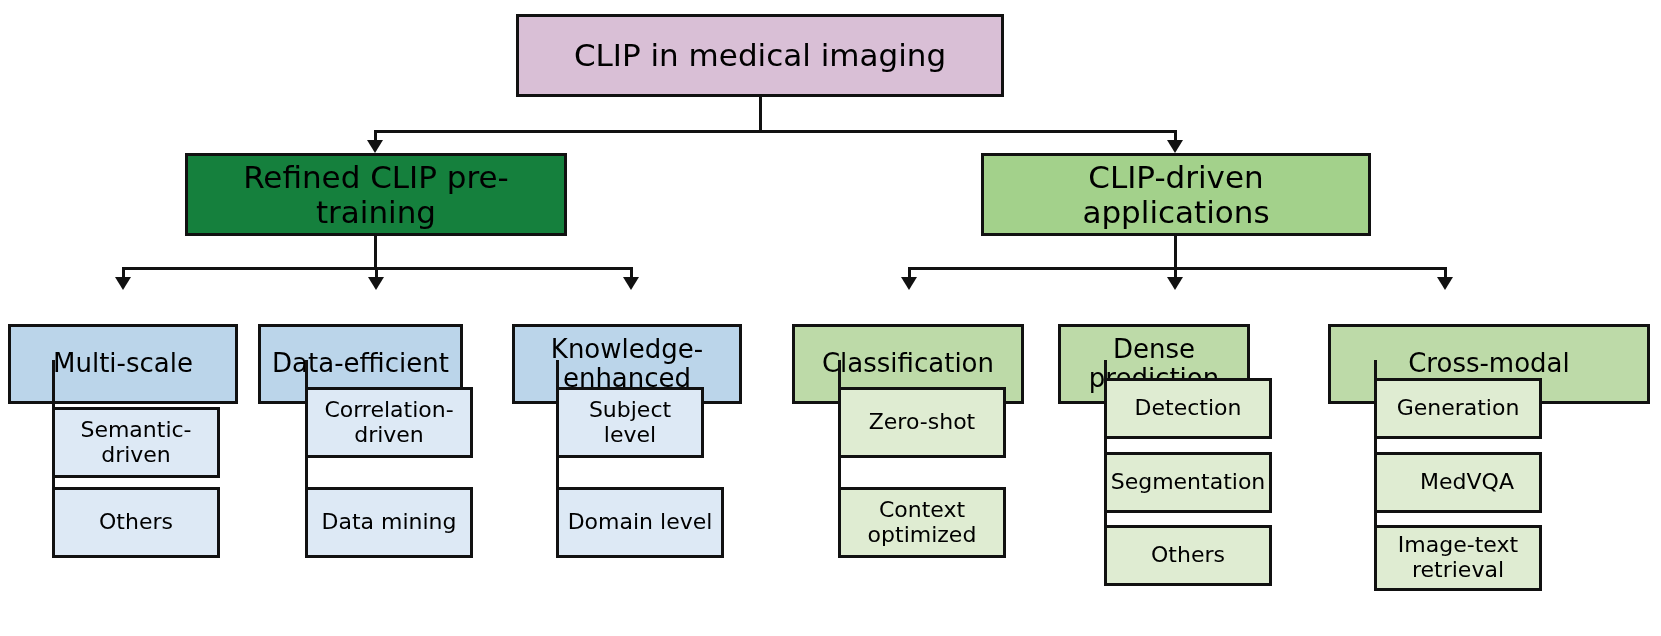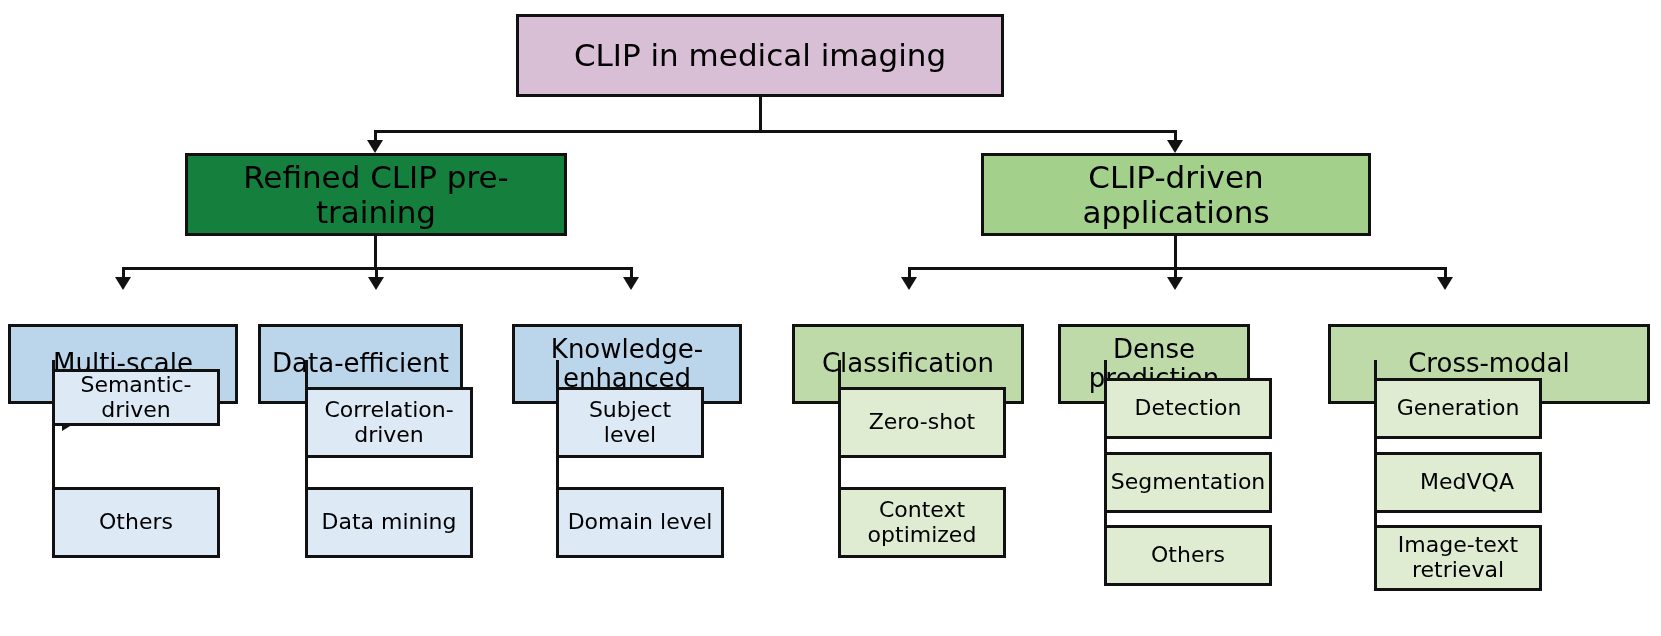--- a/index.html
+++ b/index.html
@@ -106,21 +106,21 @@
   <div class="ln v" style="left:630px; top:267px; height:14px;"></div>
   <div class="arrow-down" style="left:623px; top:277px;"></div>
 
   <div class="node lvl3 blue" style="left:8px; top:280px; width:230px; height:80px;">Multi-scale</div>
   <div class="ln v" style="left:52px; top:360px; height:165px;"></div>
   <div class="ln h" style="left:52px; top:422px; width:14px;"></div>
   <div class="arrow-right" style="left:62px; top:415px;"></div>
   <div class="ln h" style="left:52px; top:522px; width:14px;"></div>
   <div class="arrow-right" style="left:62px; top:515px;"></div>
 
-  <div class="node leaf blue" style="left:52px; top:369px; width:168px; height:57px;">Semantic-
+  <div class="node leaf blue" style="left:52px; top:407px; width:168px; height:71px;">Semantic-
 driven</div>
   <div class="node leaf blue" style="left:52px; top:487px; width:168px; height:71px;">Others</div>
 
   <div class="node lvl3 blue" style="left:258px; top:280px; width:205px; height:80px;">Data-efficient</div>
   <div class="ln v" style="left:305px; top:360px; height:165px;"></div>
   <div class="ln h" style="left:305px; top:422px; width:14px;"></div>
   <div class="arrow-right" style="left:315px; top:415px;"></div>
   <div class="ln h" style="left:305px; top:522px; width:14px;"></div>
   <div class="arrow-right" style="left:315px; top:515px;"></div>
 

